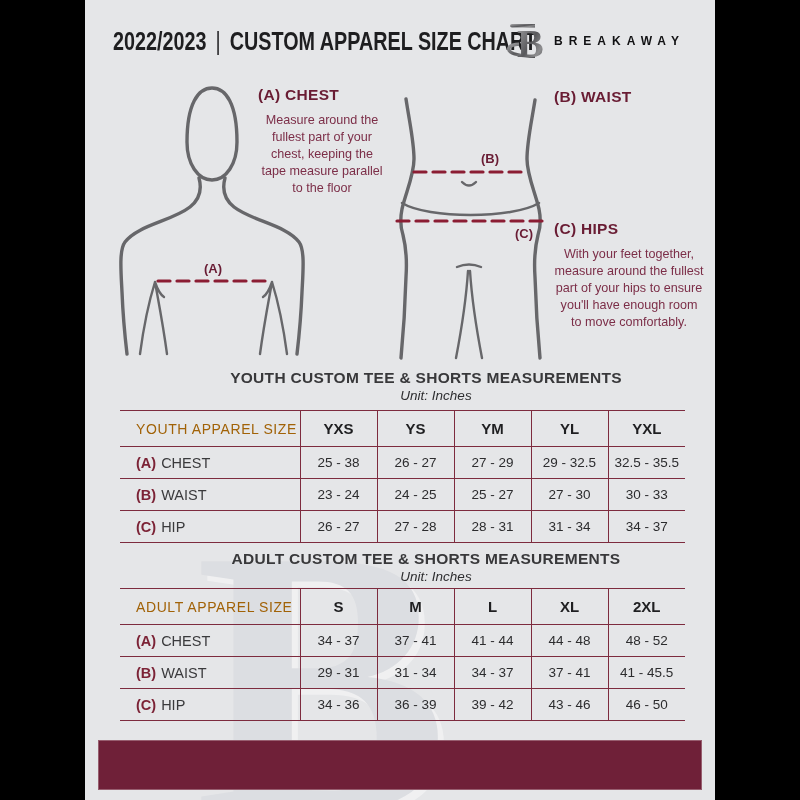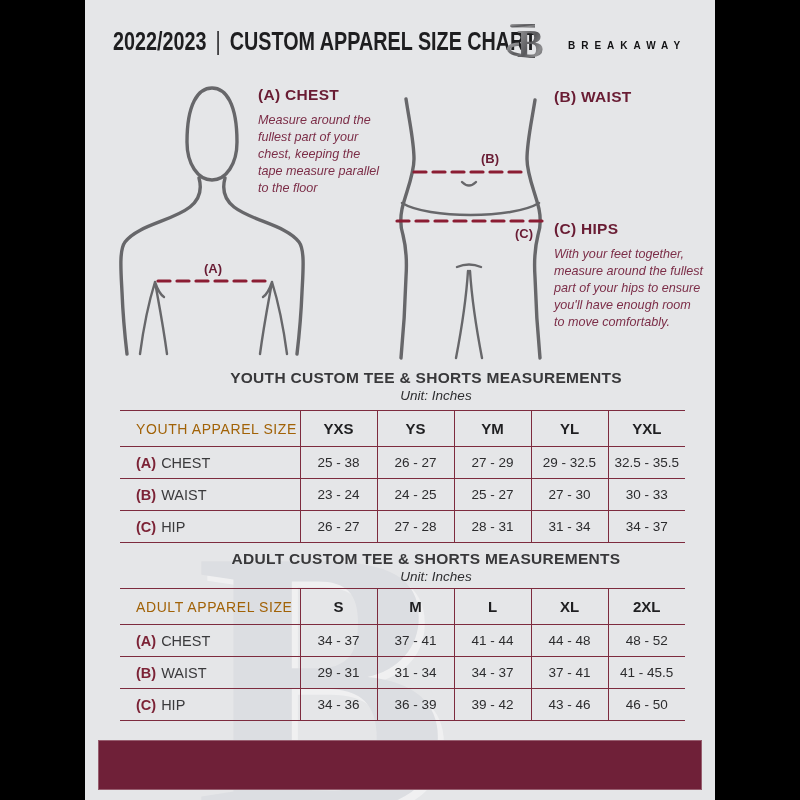--- a/index.html
+++ b/index.html
@@ -4,37 +4,37 @@
 <style>
   html,body{margin:0;padding:0;}
   body{width:800px;height:800px;background:#000;position:relative;overflow:hidden;
        font-family:"Liberation Sans",sans-serif;}
   .page{position:absolute;left:85px;top:0;width:630px;height:800px;background:#e5e6e8;overflow:hidden;}
 
   
   .hdr-title{position:absolute;left:28px;top:26px;white-space:nowrap;
     font-weight:700;font-size:26px;color:#1e1e20;transform:scaleX(.76);transform-origin:left center;}
   .hdr-title .sep{font-weight:400;padding:0 12px;color:#2a2a2c;}
-  .brand{position:absolute;left:483px;top:34px;font-weight:700;font-size:10px;
-    letter-spacing:6px;color:#121214;white-space:nowrap;margin-top:6px;}
+  .brand{position:absolute;left:469px;top:34px;font-weight:700;font-size:12px;
+    letter-spacing:6px;color:#121214;white-space:nowrap;}
   .logo{position:absolute;left:417px;top:18px;width:44px;height:46px;}
 
   
   .fig{position:absolute;}
   .fig-upper{left:30px;top:84px;width:200px;height:275px;}
   .fig-lower{left:308px;top:97px;width:155px;height:263px;}
   .fig path, .fig ellipse{fill:none;stroke:#67676a;stroke-width:3.4;stroke-linecap:round;}
   .fig .dash{stroke:#8b1d33;stroke-width:3.2;stroke-dasharray:12 7;}
   .fig .thin{stroke-width:2.4;}
   .fig text{font-family:"Liberation Sans",sans-serif;font-weight:700;font-size:13px;fill:#691c34;}
 
   
   .guide{position:absolute;}
   .guide h3{margin:0 0 8px 0;font-size:15.5px;font-weight:700;color:#691c33;letter-spacing:.3px;}
-  .guide p{margin:0;font-size:12.6px;font-style:italic;color:#7c2e48;line-height:1.34;}
+  .guide p{margin:0;font-size:12.6px;color:#7c2e48;line-height:1.34;text-align:center;}
   .guide-a{left:173px;top:86px;width:128px;}
   .guide-b{left:469px;top:88px;width:150px;}
   .guide-c{left:469px;top:220px;width:150px;}
 
   
   .tbl-title{position:absolute;left:0;width:630px;text-align:center;
     font-weight:700;font-size:15.5px;color:#38383a;letter-spacing:.3px;padding-left:26px;}
   .tbl-unit{position:absolute;left:0;width:630px;text-align:center;
     font-style:italic;font-size:13.5px;color:#2e2e30;margin-left:36px;}
   .size-table{position:absolute;left:35px;width:565px;border-collapse:collapse;table-layout:fixed;

